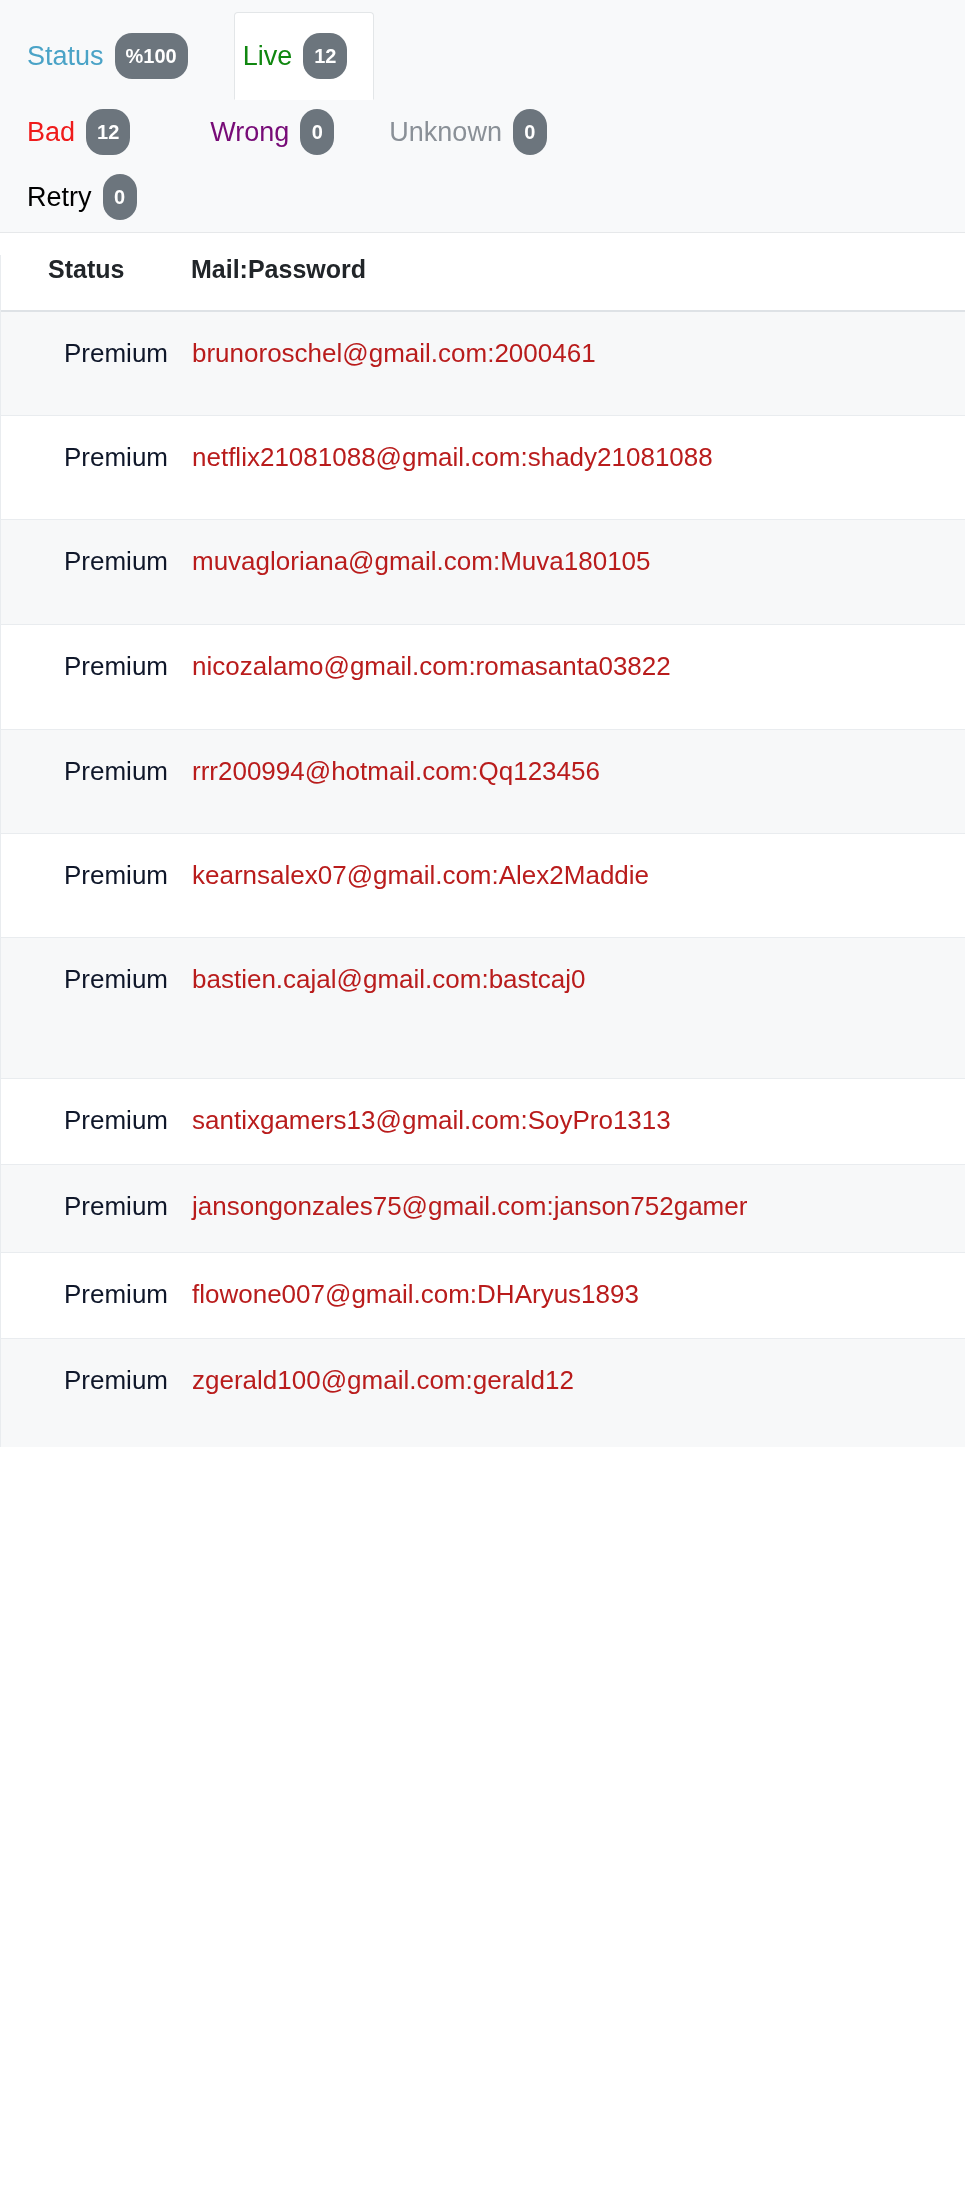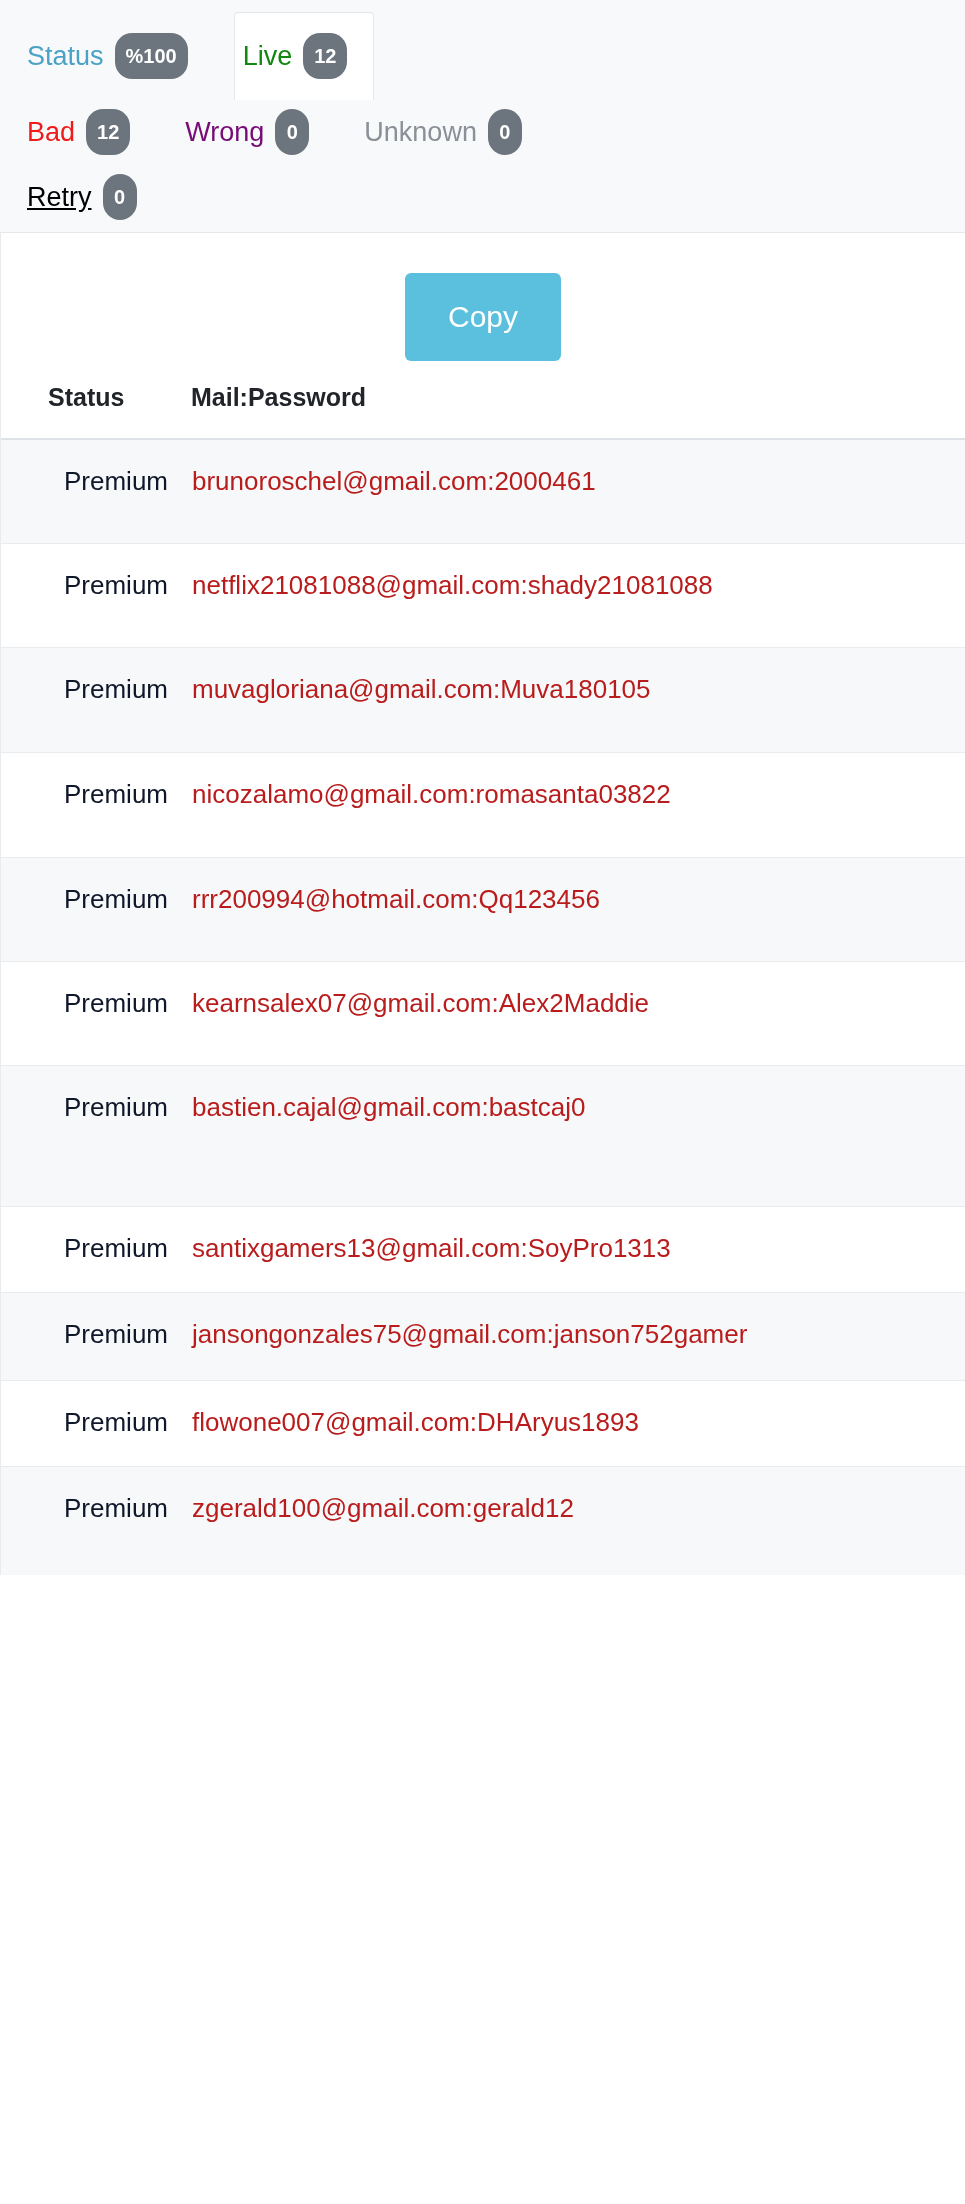--- a/index.html
+++ b/index.html
@@ -77,23 +77,23 @@
     font-size: 20px;
     font-weight: bold;
     line-height: 1;
   }
 
   
   .c-status  { color: #4aa3c7; }
   .c-live    { color: #108710; }
   .c-free    { color: #1414d6; }
   .c-bad     { color: #ef1b1b; }
-  .c-wrong   { color: #770b77; }
+  .c-wrong   { color: #770b77; margin-left: 25px; }
   .c-unknown { color: #8a9097; }
-  .c-retry   { color: #000000; text-decoration: underline; }
+  .c-retry   { color: #000000; }
 
   
   .results {
     position: relative;
     width: 965px;
     background: #ffffff;
     border-left: 1px solid #e9ecef;
     padding-top: 0;
   }
   .copy-wrap {
@@ -189,23 +189,20 @@
       <div class="tab">
         <span class="tab-label c-retry">Retry</span>
         <span class="badge">0</span>
       </div>
     </div>
   </div>
 </div>
 
 <div class="results">
 
-  <div class="copy-wrap">
-    <button class="copy-btn">Copy</button>
-  </div>
 
   <table class="results-table">
     <colgroup>
       <col class="col-status">
       <col class="col-cred">
     </colgroup>
     <thead>
       <tr>
         <th class="th-status">Status</th>
         <th class="th-cred">Mail:Password</th>

